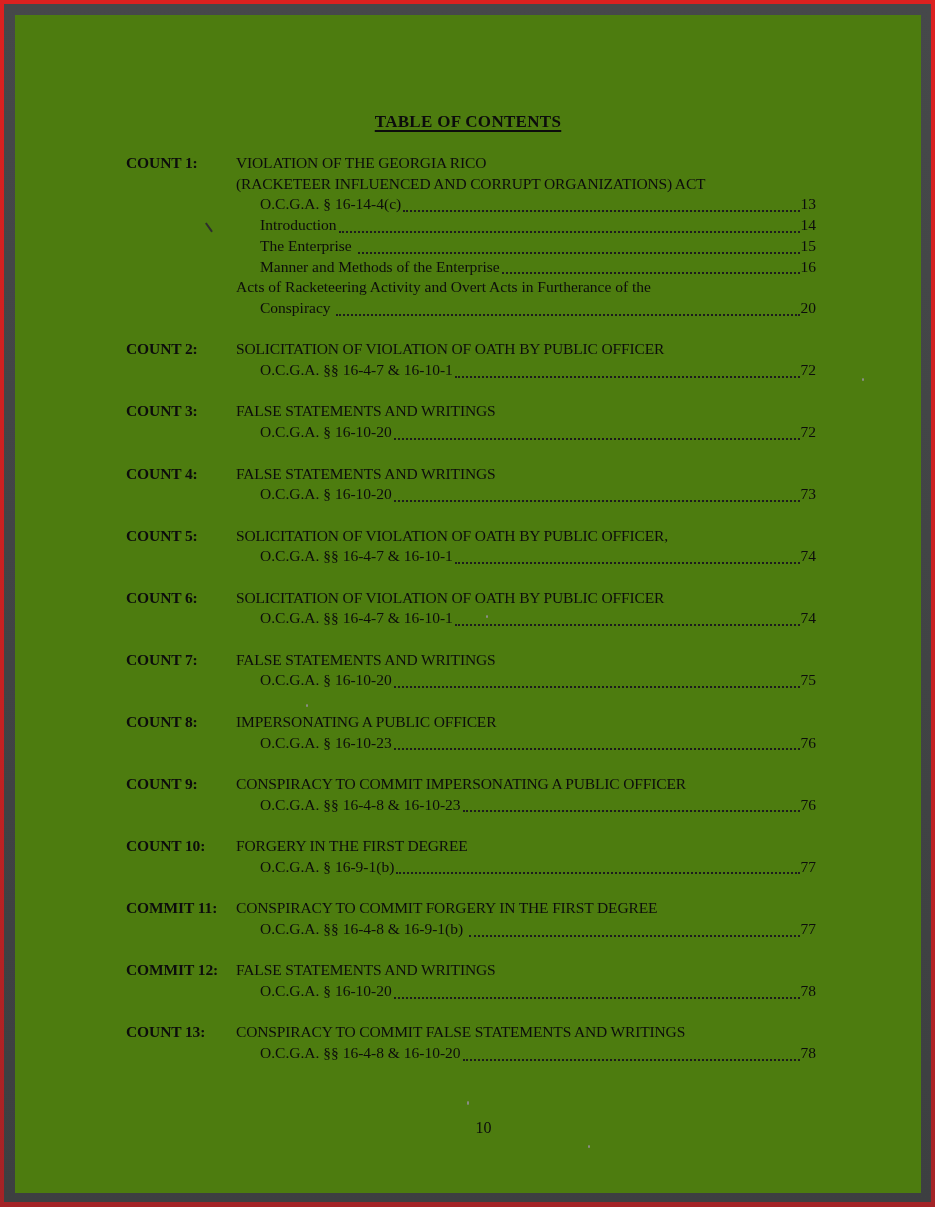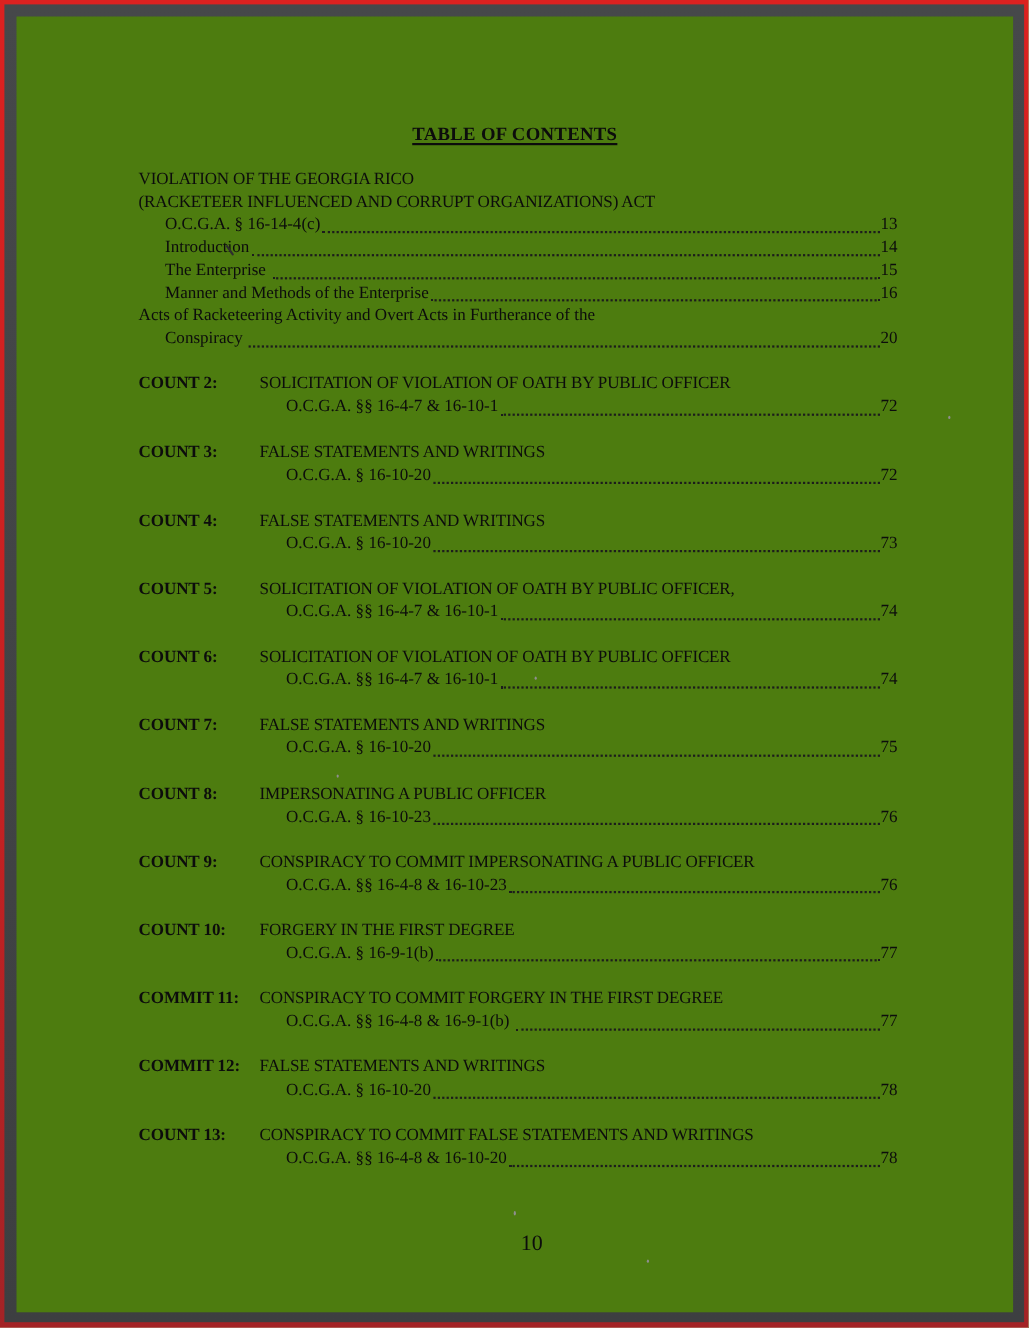--- a/index.html
+++ b/index.html
@@ -55,21 +55,21 @@
     border-bottom: 2px dotted #1c1c1c;
     margin: 0 1px 3px 2px;
     align-self: flex-end;
   }
   .item-page { flex: none; }
   .page-number {
     position: absolute;
     left: 0; right: 0;
     top: 1104px;
     text-align: center;
-    font-size: 20px;
+    font-size: 16px;
     padding-left: 31px;
   }
   .artifact-tick {
     position: absolute;
     left: 193px; top: 207px;
     width: 2px; height: 11px;
     background: #2e2e2e;
     border-radius: 0 0 2px 2px;
     transform: rotate(-35deg);
   }
@@ -88,20 +88,21 @@
 </head>
 <body>
 
 <div class="frame-inner"></div>
 
 <div class="sheet">
   <div class="doc-title">TABLE OF CONTENTS</div>
 
   <div class="toc" id="toc">
       <div class="entry">
+        <div class="entry-label">COUNT 1:</div>
         <div class="entry-body">
           <div class="title-line">VIOLATION OF THE GEORGIA RICO</div>
           <div class="title-line">(RACKETEER INFLUENCED AND CORRUPT ORGANIZATIONS) ACT</div>
           <div class="item-row">
             <span class="item-text">O.C.G.A. § 16-14-4(c)</span>
             <span class="leader"></span>
             <span class="item-page">13</span>
           </div>
           <div class="item-row">
             <span class="item-text">Introduction</span>

